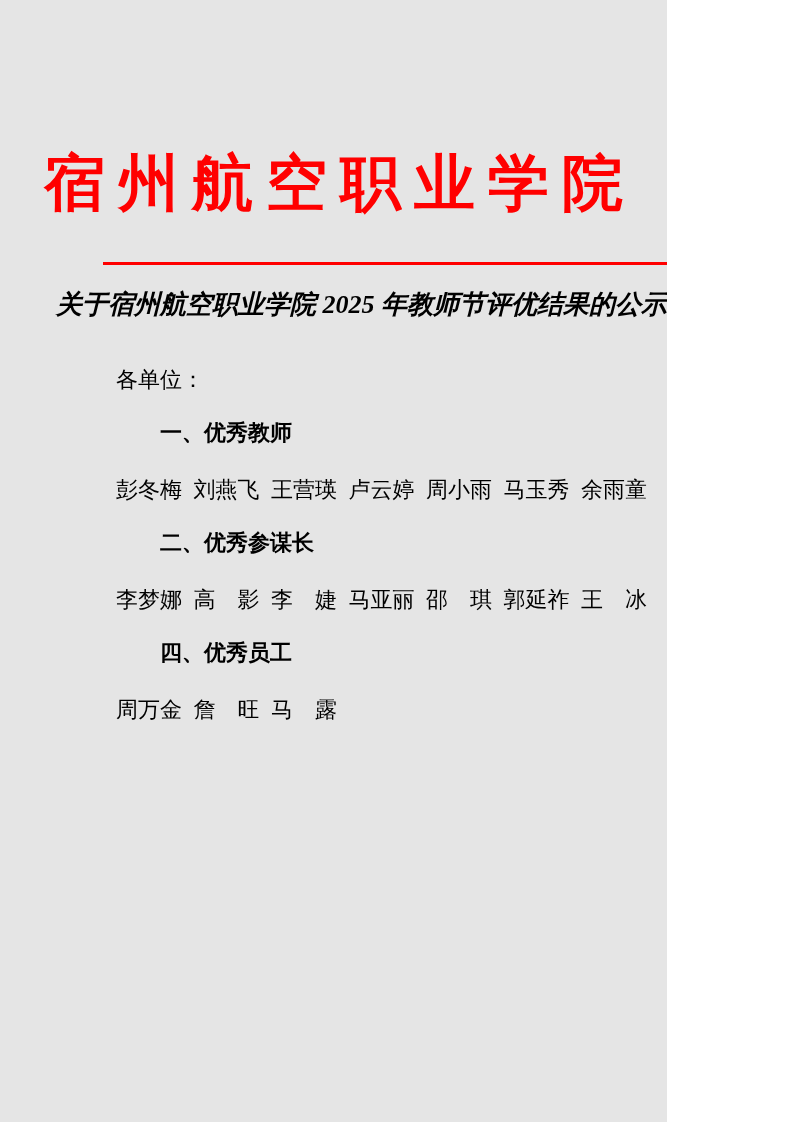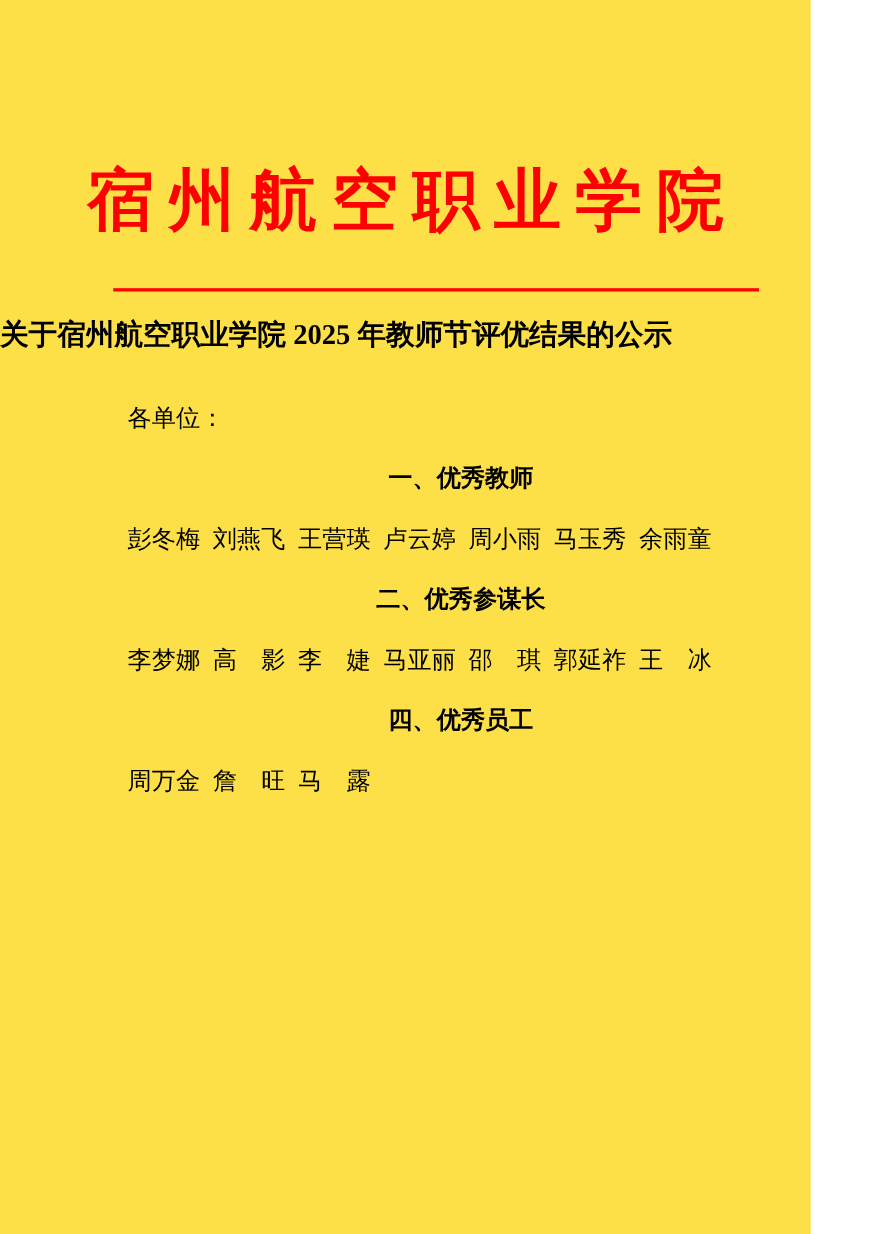--- a/index.html
+++ b/index.html
@@ -2,23 +2,23 @@
 <html><head>
 <meta charset="utf-8">
 <style>
   html, body {
     margin: 0;
     padding: 0;
     background: #ffffff;
   }
   .page {
     position: relative;
-    width: 737px;
+    width: 667px;
     height: 1122px;
-    background: #fde047;
+    background: #e5e5e5;
     color: #000000;
     font-family: "Liberation Serif", "DejaVu Serif", serif;
     overflow: hidden;
   }
   .org-title {
     position: absolute;
     top: 146px;
     left: 0;
     width: 100%;
     text-align: center;
@@ -37,24 +37,25 @@
     left: 103px;
     width: 587px;
     height: 3px;
     background: #ff0000;
   }
   .doc-title {
     position: absolute;
     top: 289px;
     left: 0;
     width: 100%;
-    text-align: left;
+    text-align: right;
     font-size: 26px;
     font-weight: bold;
     line-height: 32px;
+    font-style: italic;
   }
   .content {
     position: absolute;
     top: 346px;
     left: 104px;
     width: 586px;
     font-size: 22px;
     line-height: 43px;
   }
   .content p {
@@ -62,25 +63,24 @@
     padding: 0;
   }
   .salutation {
     text-indent: 0;
   }
   .body-par {
     text-indent: 2em;
     text-align: justify;
   }
   .section-heading {
-    font-family: Liberation Sans, sans-serif;
+    font-family: Liberation Mono, monospace;
     font-weight: bold;
     text-indent: 2em;
     font-size: 22px;
-    text-align: center;
   }
   .name-line {
     word-spacing: 6px;
     white-space: pre-wrap;
     font-family: Liberation Serif, serif;
   }
 </style>
 </head>
 <body>
 

